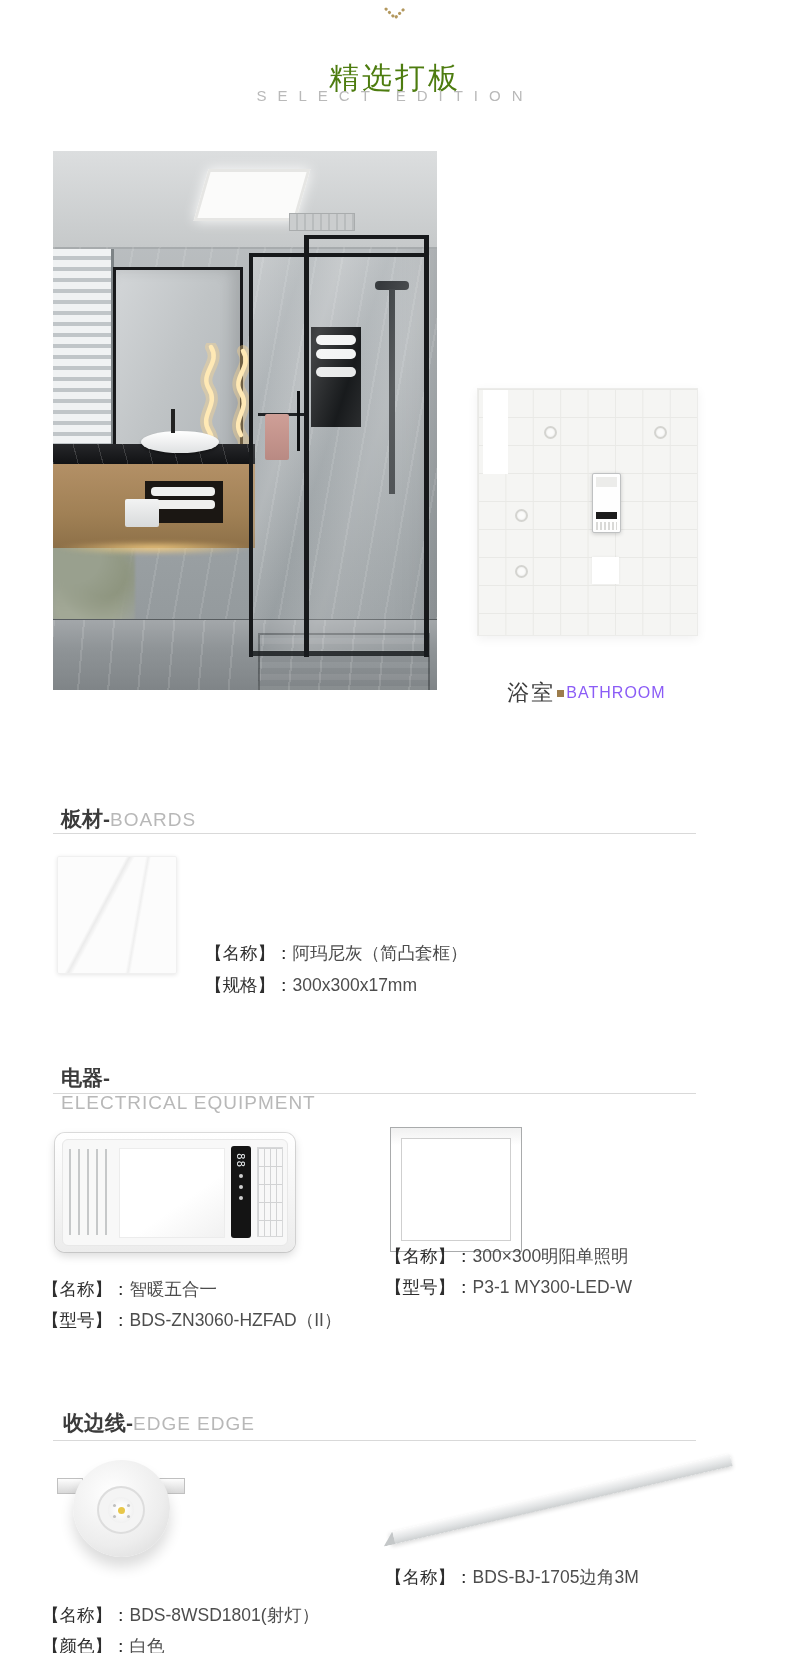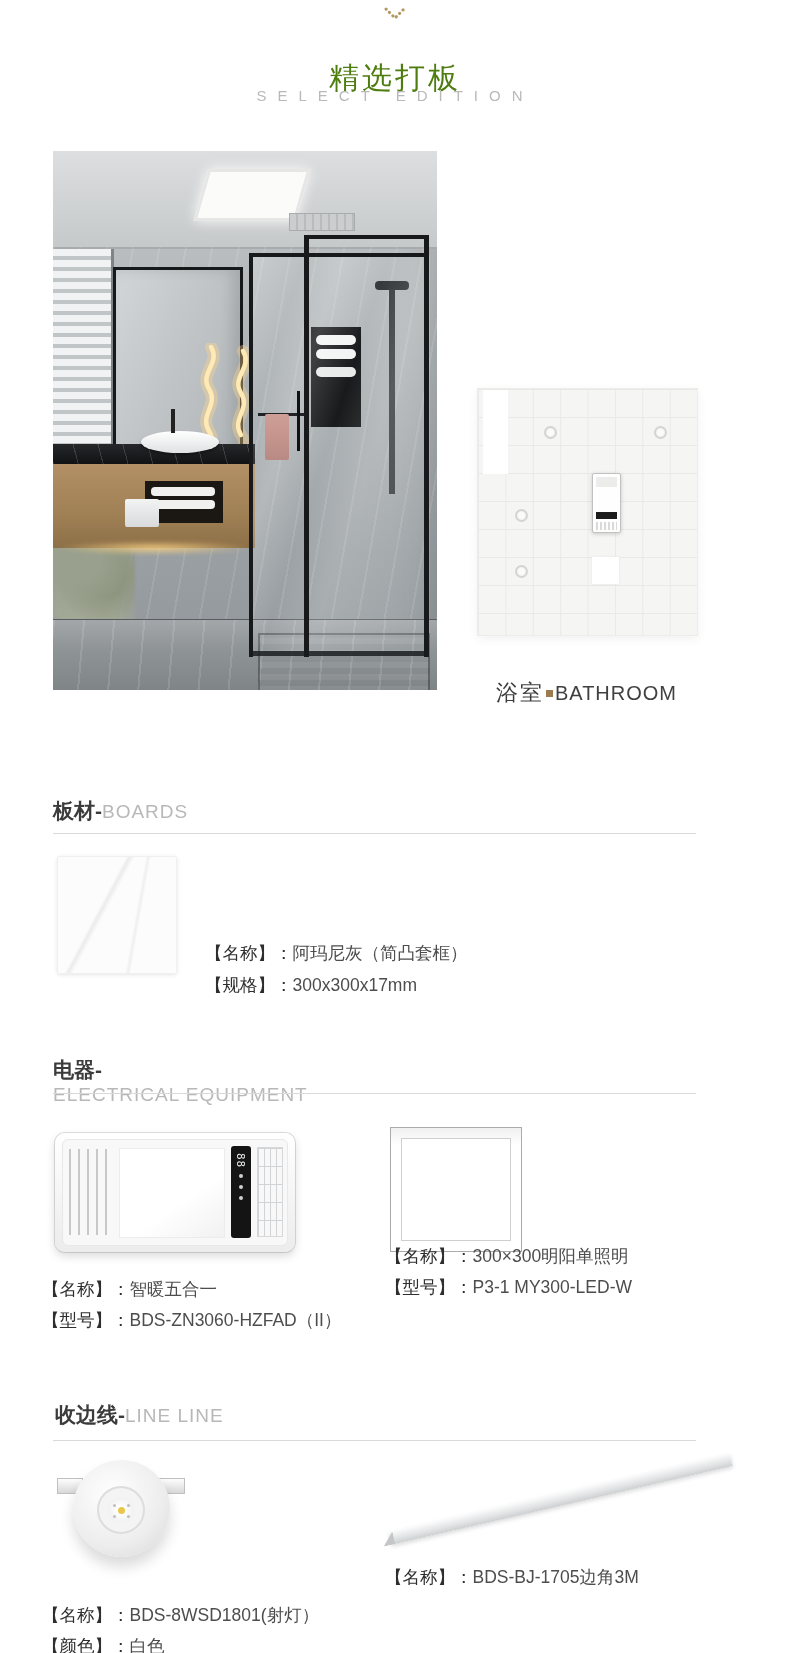--- a/index.html
+++ b/index.html
@@ -97,24 +97,24 @@
   .pdev{left:114px;top:84px;width:27px;height:58px;background:#fefefe;border:1px solid #bfc1c2;
         border-radius:2px;box-shadow:0 1px 4px rgba(0,0,0,.18);}
   .pdev:before{content:"";position:absolute;left:3px;right:3px;top:3px;height:10px;background:#ececea;}
   .pdev:after{content:"";position:absolute;left:3px;right:3px;top:38px;height:7px;background:#1c1c1c;}
   .pdev i{position:absolute;left:3px;right:3px;bottom:2px;height:8px;display:block;
         background:repeating-linear-gradient(90deg,#d9d9d7 0 2px,transparent 2px 4px);}
 
   .hero-cap{left:477px;top:650px;width:219px;display:flex;align-items:center;justify-content:center;gap:2px;margin-top:28px;}
   .cap-zh{font-size:22px;color:#3b3b3b;letter-spacing:2px;}
   .cap-sep{width:7px;height:7px;background:#9c7c4c;}
-  .cap-en{font-size:20px;color:#404040;letter-spacing:1px;}
-
-  
-  .sec{display:flex;align-items:baseline;margin:0;font-weight:400;}
+  .cap-en{font-size:16px;color:#8b5cf6;letter-spacing:1px;}
+
+  
+  .sec{display:flex;align-items:baseline;margin:8px;font-weight:400;}
   .sec-zh{font-size:21px;color:#3b3b3b;font-weight:600;}
   .sec-en{font-size:19px;color:#b8b8b8;letter-spacing:1px;}
   .rule{left:53px;width:643px;height:1px;background:#d9d9d9;}
   .sec-boards{left:53px;top:797px;} .rule-boards{top:833px;}
   .sec-elec{left:53px;top:1056px;flex-direction:column;} .rule-elec{top:1093px;}
   .sec-edge{left:55px;top:1401px;} .rule-edge{top:1440px;}
 
   
   .board-img{left:57px;top:856px;width:120px;height:118px;background:#fcfcfc;border-radius:2px;
         box-shadow:0 1px 4px rgba(0,0,0,.10),inset 0 0 0 1px #f0f0f0;
@@ -303,21 +303,21 @@
     <div>
       <span class="lbl">【名称】：</span><span>300×300明阳单照明</span>
     </div>
     <div>
       <span class="lbl">【型号】：</span><span>P3-1 MY300-LED-W</span>
     </div>
   </div>
 
   <h2 class="abs sec sec-edge">
     <span class="sec-zh">收边线-</span>
-    <span class="sec-en">LINE LINE</span>
+    <span class="sec-en">EDGE EDGE</span>
   </h2>
   <div class="abs rule rule-edge"></div>
 
   <div class="abs spot">
     <div class="s-tab s-tab-l"></div>
     <div class="s-tab s-tab-r"></div>
     <div class="s-body"></div>
     <div class="s-ring"></div>
     <div class="s-core"></div>
     <div class="s-led"></div>

